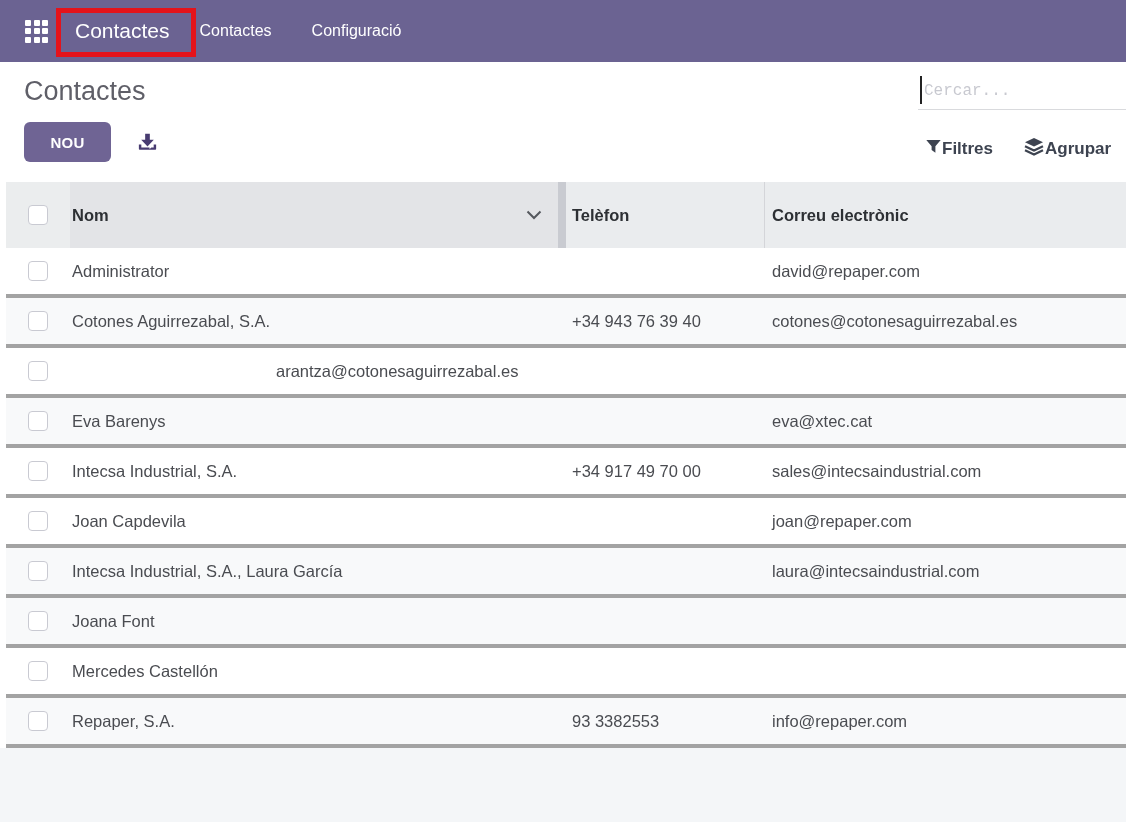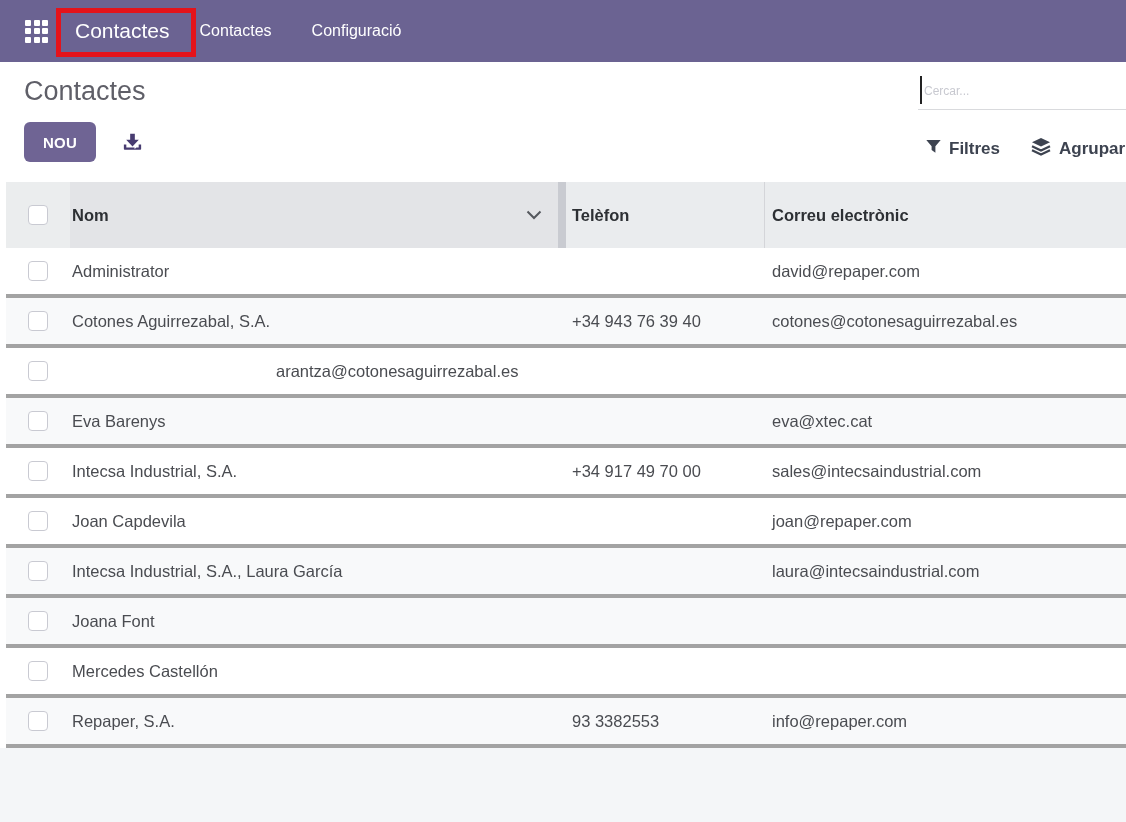--- a/index.html
+++ b/index.html
@@ -15,37 +15,37 @@
   .brand { color:#fff; font-size:21px; margin-left:19px; padding:0 8px; cursor:pointer; }
   .annotation-box { position:absolute; left:56px; top:8px; width:140px; height:49px;
                     border:5px solid #e4131b; pointer-events:none; z-index:5; }
   .topmenu { display:flex; align-items:center; margin-left:22px; gap:40px; }
   .topmenu a { color:#fff; font-size:16px; text-decoration:none; cursor:pointer; }
 
   
   .control-panel { position:relative; height:120px; background:#fff; }
   .page-title { position:absolute; left:24px; top:14px; font-size:27px; font-weight:400; color:#5f5f68; }
   .cp-buttons { position:absolute; left:24px; top:60px; display:flex; align-items:center; }
-  .btn-new { width:72px; height:40px; background:#6f6494; color:#fff; border:none; border-radius:6px;
+  .btn-new { width:87px; height:40px; background:#6f6494; color:#fff; border:none; border-radius:6px;
              font-size:15px; font-weight:700; letter-spacing:.3px; cursor:pointer;
              font-family:"Liberation Sans", sans-serif; }
   .export-btn { margin-left:26px; cursor:pointer; display:flex; align-items:center; }
   .export-btn svg { fill:#483c71; }
 
   .searchbox { position:absolute; right:0; top:10px; width:208px; height:38px;
                border-bottom:1px solid #d9dadd; }
-  .searchbox input { width:100%; height:100%; border:none; outline:none; font-size:12px;
+  .searchbox input { width:100%; height:100%; border:none; outline:none; font-size:16px;
                      color:#4a4c51; padding-left:6px; background:transparent;
-                     font-family:Liberation Sans, sans-serif; }
+                     font-family:Liberation Mono, monospace; }
   .searchbox input::placeholder { color:#c8c9d0; }
   .caret { position:absolute; left:2px; top:4px; width:1.5px; height:28px; background:#222; }
 
   .facets { position:absolute; left:925px; right:0; top:71px; height:32px; display:flex;
             align-items:center; gap:30px; overflow:hidden; white-space:nowrap; }
-  .facet { display:flex; align-items:center; gap:7px; color:#3d4350; font-size:17px;
+  .facet { display:flex; align-items:center; color:#3d4350; font-size:17px;
            font-weight:600; cursor:pointer; flex:none;text-align:right; }
   .facet svg { flex:none; }
 
   
   .table { width:1126px;padding-left:6px; }
   .thead { display:flex; height:66px; align-items:stretch; }
   .th { display:flex; align-items:center; font-size:16.5px; font-weight:700; color:#2d3034; }
   .th-check { width:64px; background:#ebedee; justify-content:center; }
   .th-name  { width:488px; background:#e3e4e7; padding-left:2px; justify-content:space-between; cursor:pointer; }
   .th-strip { width:8px; background:#c9cbd1; cursor:col-resize; }

